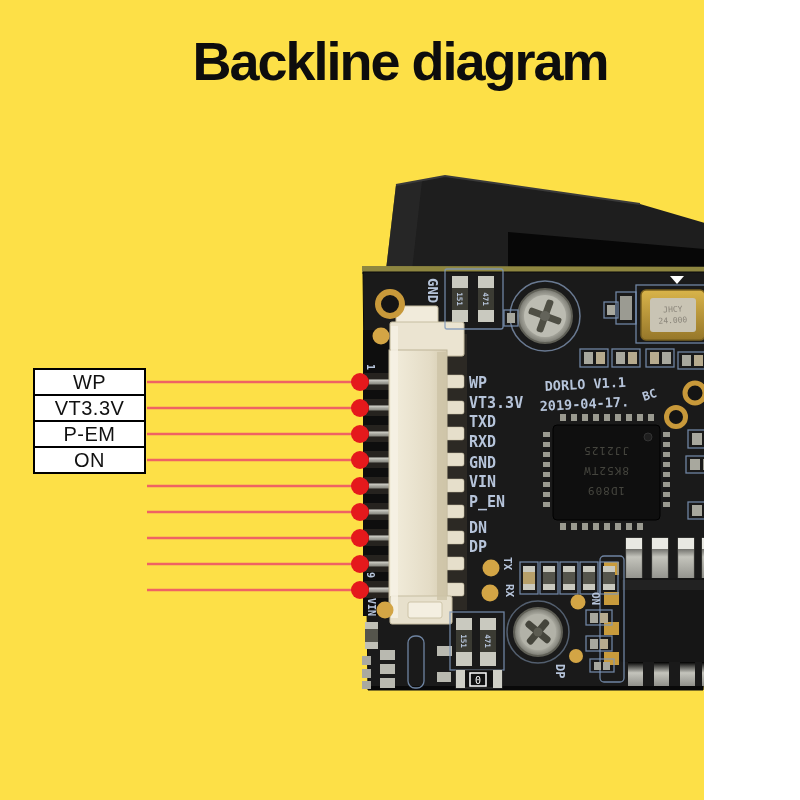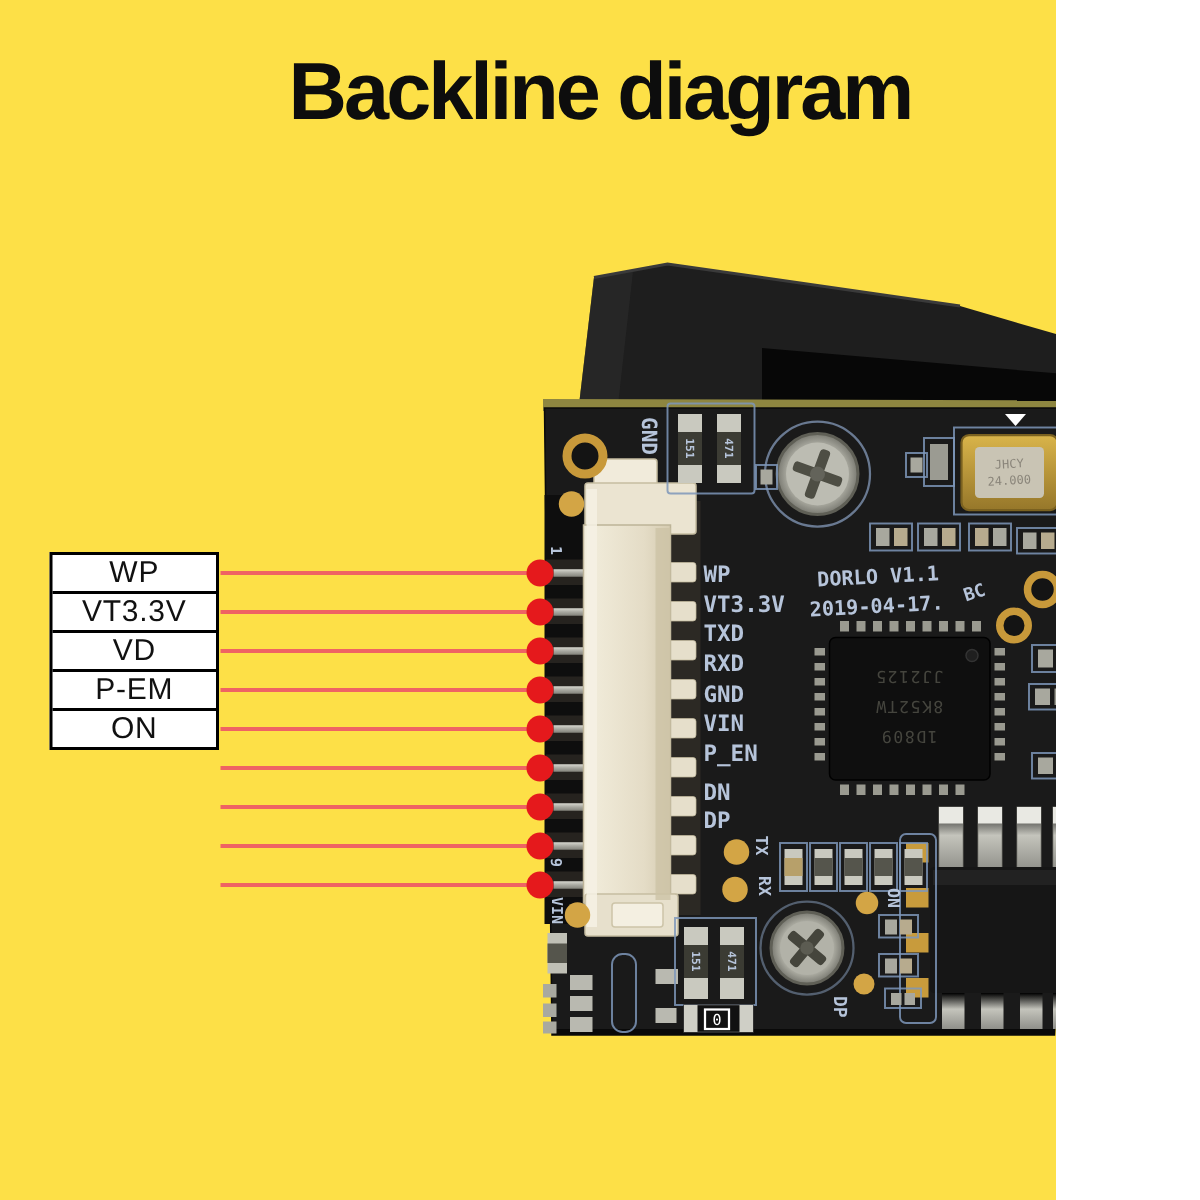--- a/index.html
+++ b/index.html
@@ -362,21 +362,20 @@
       <text class="silk" x="504" y="557" font-size="11" transform="rotate(90 504 557)">TX</text>
       <text class="silk" x="506" y="584" font-size="11" transform="rotate(90 506 584)">RX</text>
       <text class="silk" x="592" y="592" font-size="11" transform="rotate(90 592 592)">ON</text>
       <text class="silk" x="556" y="664" font-size="12" transform="rotate(90 556 664)">DP</text>
     </g>
   </svg>
 
   <div class="pin-table">
     <div class="pin-row">WP</div>
     <div class="pin-row">VT3.3V</div>
-    <div class="pin-row">VD</div>
     <div class="pin-row">P-EM</div>
     <div class="pin-row">ON</div>
   </div>
 
   <svg width="800" height="800" viewBox="0 0 800 800">
     <g stroke="#ef6363" stroke-width="2.6">
       <line x1="147" y1="382" x2="360" y2="382"></line>
       <line x1="147" y1="408" x2="360" y2="408"></line>
       <line x1="147" y1="434" x2="360" y2="434"></line>
       <line x1="147" y1="460" x2="360" y2="460"></line>

